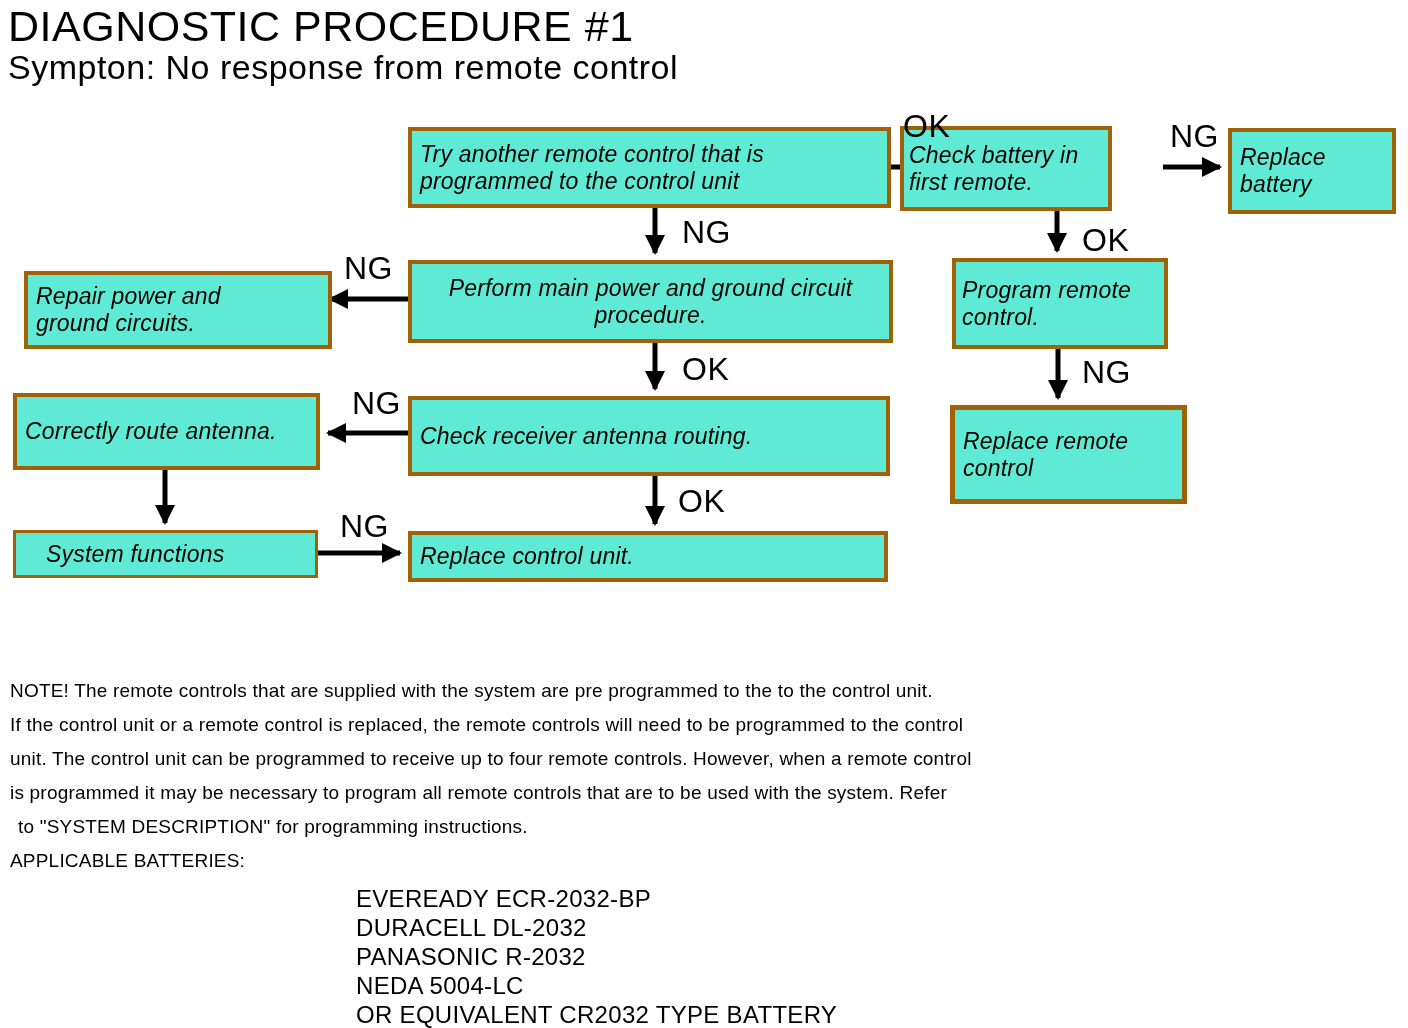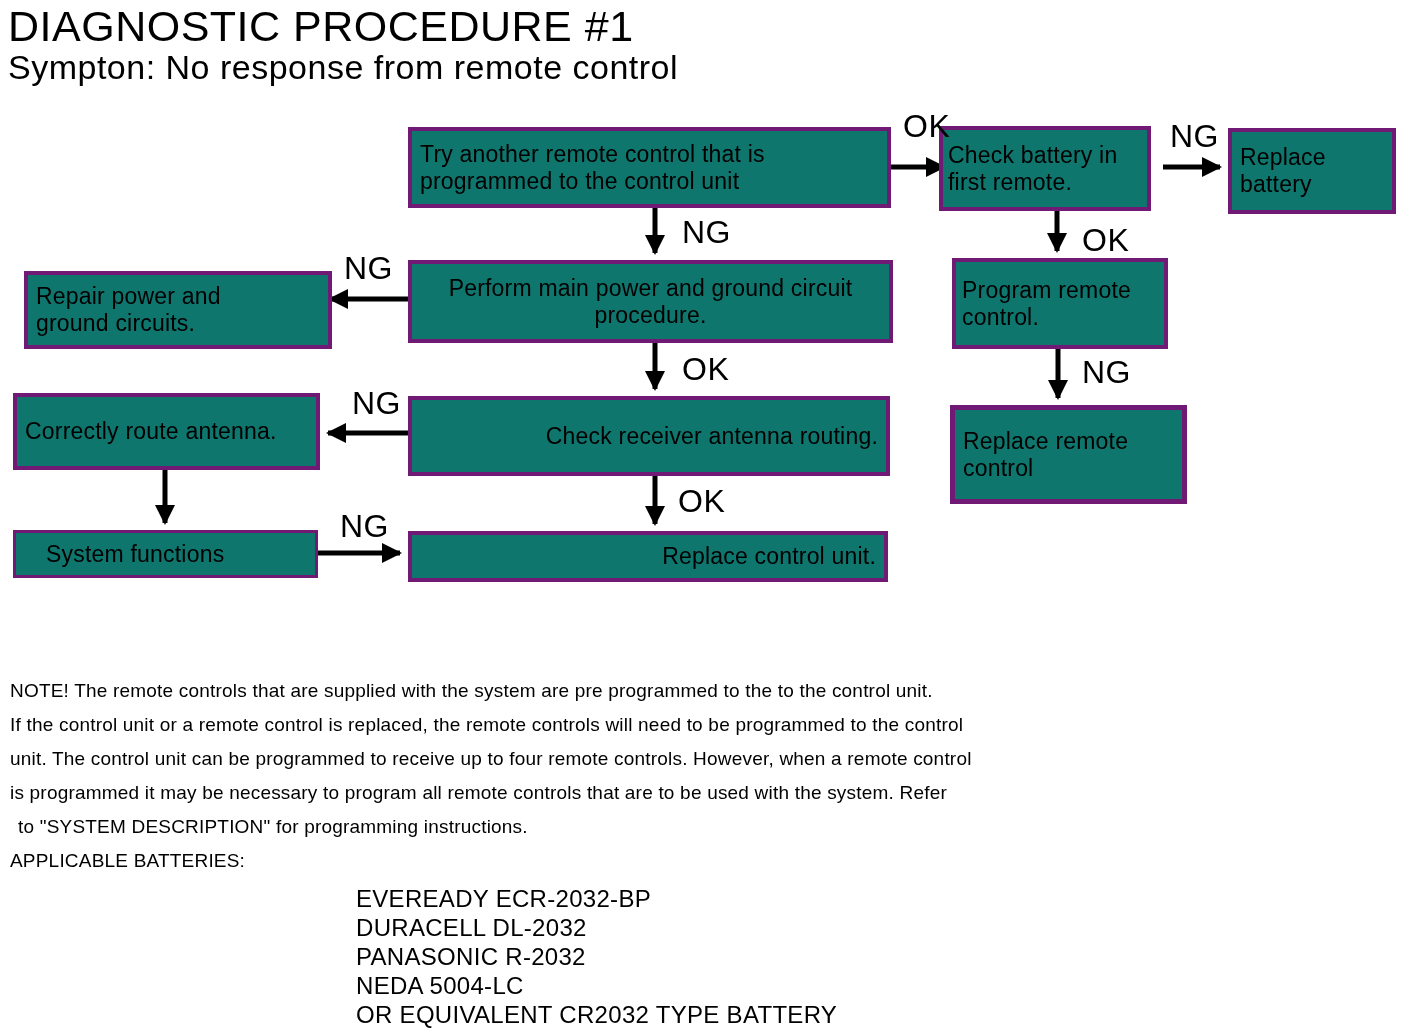--- a/index.html
+++ b/index.html
@@ -14,28 +14,29 @@
   .title { position:absolute; left:8px; top:6px; line-height:41px; letter-spacing:0.5px; }
   .title .t1 { font-size:43px; }
   .title .t2 { font-size:34px; }
 
   .arrows { position:absolute; left:0; top:0; pointer-events:none; }
   .arrows line { stroke:#000; stroke-width:5; }
   .arrows .head { fill:#000; stroke:none; }
 
   .box {
     position:absolute;
-    border:4px solid #701a75;
-    background:#0f766e;
+    border:4px solid #a16207;
+    background:#5eead4;
     display:flex; align-items:center;
     font-size:23px; line-height:27px;
     padding:2px 8px;
     letter-spacing:0.2px;
+    font-style:italic;
   }
-  .box.center { justify-content:flex-end; text-align:center; }
+  .box.center { justify-content:flex-start; text-align:center; }
 
   .lbl { position:absolute; font-size:32px; letter-spacing:0.5px; }
 
   .note { position:absolute; left:10px; top:674px; font-size:19px; line-height:34px; white-space:nowrap; letter-spacing:0.2px; }
   .note .indent { padding-left:8px; }
 
   .batteries { position:absolute; left:356px; top:884px; font-size:24px; line-height:29px; white-space:nowrap; letter-spacing:0.3px; }
 </style>
 </head>
 <body>
@@ -63,21 +64,21 @@
     <line x1="408" y1="433" x2="328" y2="433" marker-end="url(#ah)"></line>
     <line x1="165" y1="470" x2="165" y2="523" marker-end="url(#ah)"></line>
     <line x1="318" y1="553" x2="400" y2="553" marker-end="url(#ah)"></line>
     <line x1="655" y1="476" x2="655" y2="524" marker-end="url(#ah)"></line>
   </svg>
 
   <div class="box" style="left:408px; top:127px; width:483px; height:81px;">
     <span>Try another remote control that is programmed to the control unit</span>
   </div>
 
-  <div class="box" style="left:939px; top:126px; width:212px; height:85px; padding:2px 5px;">
+  <div class="box" style="left:900px; top:126px; width:212px; height:85px; padding:2px 5px;">
     <span>Check battery in first remote.</span>
   </div>
 
   <div class="box" style="left:1228px; top:128px; width:168px; height:86px;">
     <span>Replace battery</span>
   </div>
 
   <div class="box" style="left:952px; top:258px; width:216px; height:91px; padding:18px 6px;">
     <span>Program remote control.</span>
   </div>

